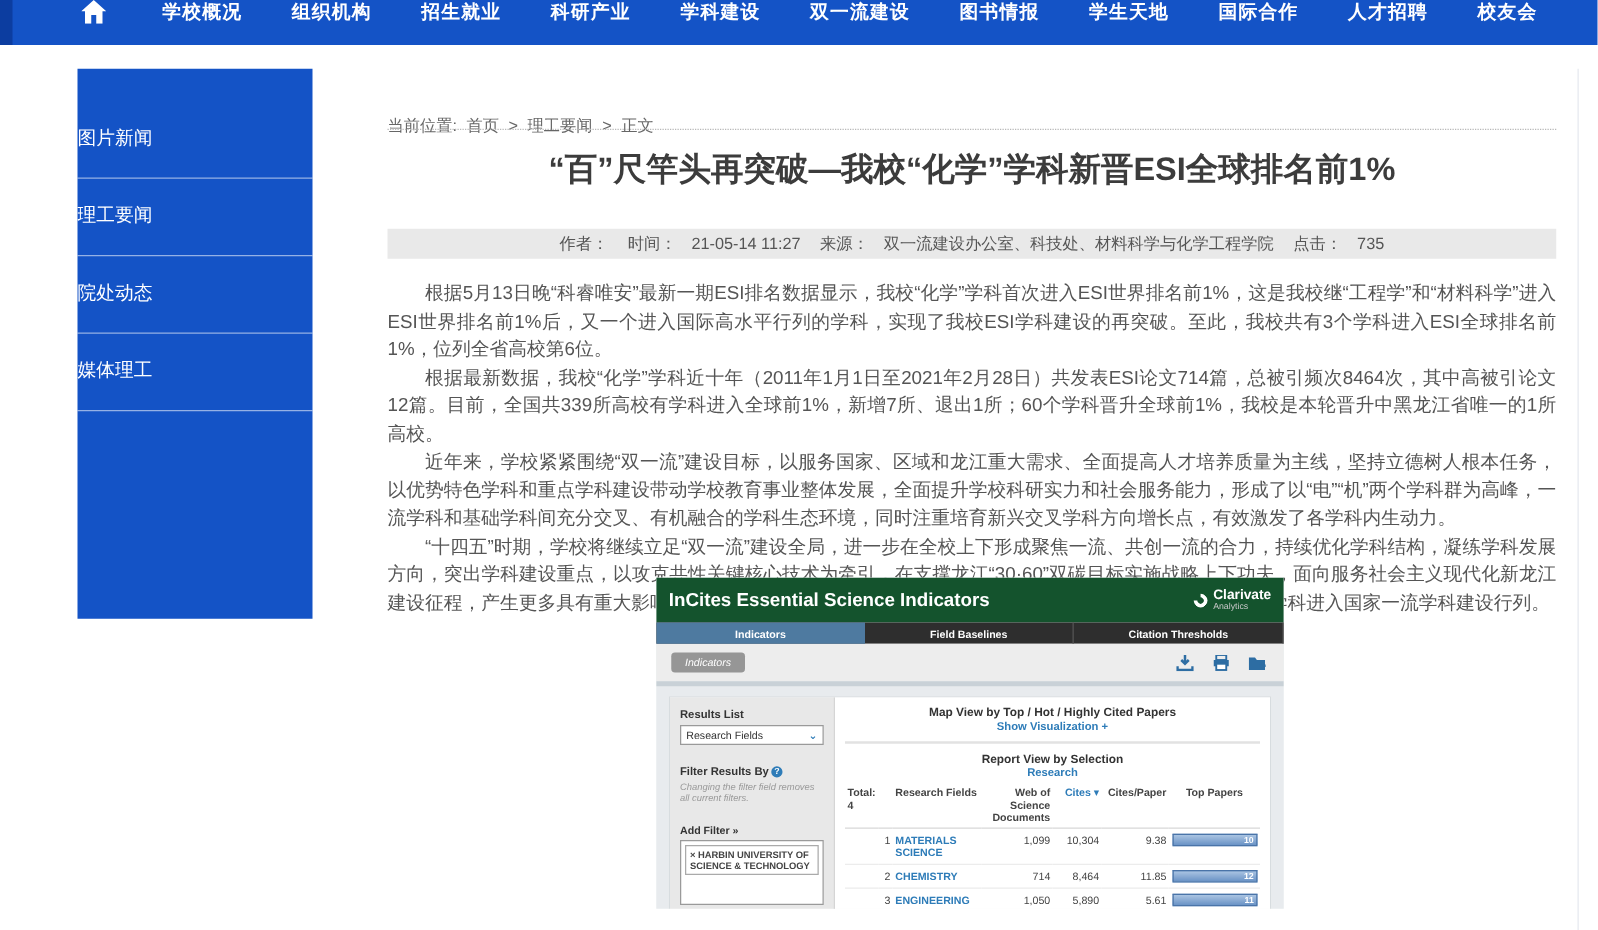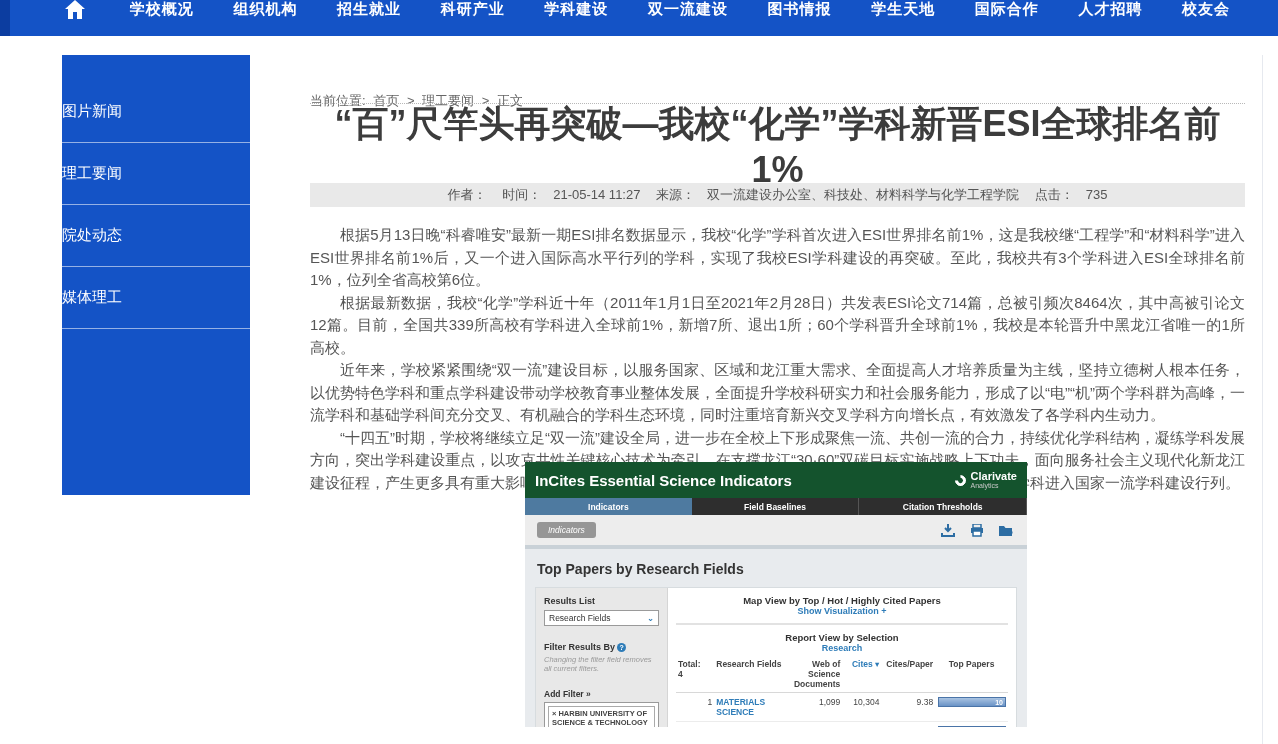--- a/index.html
+++ b/index.html
@@ -18,22 +18,22 @@
   .sidebar { position:absolute; left:62px; top:55px; width:188px; height:440px;
              background:#1453c6; padding-top:26px; }
   .side-item { height:62px; line-height:60px; color:#fff; font-size:15px;
                border-bottom:1px solid rgba(255,255,255,.55); cursor:pointer; }
 
   
   .breadcrumb { position:absolute; left:310px; top:92px; font-size:13px; color:#666; }
   .breadcrumb span { margin-right:4px; }
   .crumb-link { cursor:pointer; }
   .dotted-sep { position:absolute; left:310px; top:103px; width:935px; border-top:1px dotted #b8b8b8; }
-  .title { position:absolute; left:310px; top:100px; width:935px; text-align:center;
-           font-size:36px; font-weight:700; color:#3c3c3c; }
+  .title { position:absolute; left:310px; top:118px; width:935px; text-align:center;
+           font-size:26px; font-weight:700; color:#3c3c3c; }
   .meta-bar { position:absolute; left:310px; top:183px; width:935px; height:24px; background:#e9e9e9;
               line-height:24px; text-align:center; font-size:13px; color:#555; }
   .meta-bar span { margin:0 6px; }
   .article-body { position:absolute; left:310px; top:224px; width:935px; font-size:15px;
                   color:#555; line-height:22.5px; text-align:justify; }
   .article-body p { text-indent:2em; margin:0; }
 
   .page-right-line { position:absolute; left:1262px; top:55px; width:1px; height:689px; background:#e6e9ef; }
 
   
@@ -203,21 +203,20 @@
             <path d="M0 2 h5 l1.5 2 H13 v8 H0 Z" fill="#2d6da3"></path>
             <path d="M11 6 v5 M8.5 8.5 h5" stroke="#2d6da3" stroke-width="2" fill="none"></path>
           </svg>
       </span>
     </div>
   </div>
 
   <div class="esi-divider"></div>
 
   <div class="esi-section">
-    <div class="esi-heading">Top Papers by Research Fields</div>
 
     <div class="esi-card">
 
       <div class="esi-left">
         <div class="lbl">Results List</div>
         <div class="esi-select">
           <span>Research Fields</span>
           <span class="chev">⌄</span>
         </div>
         <div class="filter-row">

